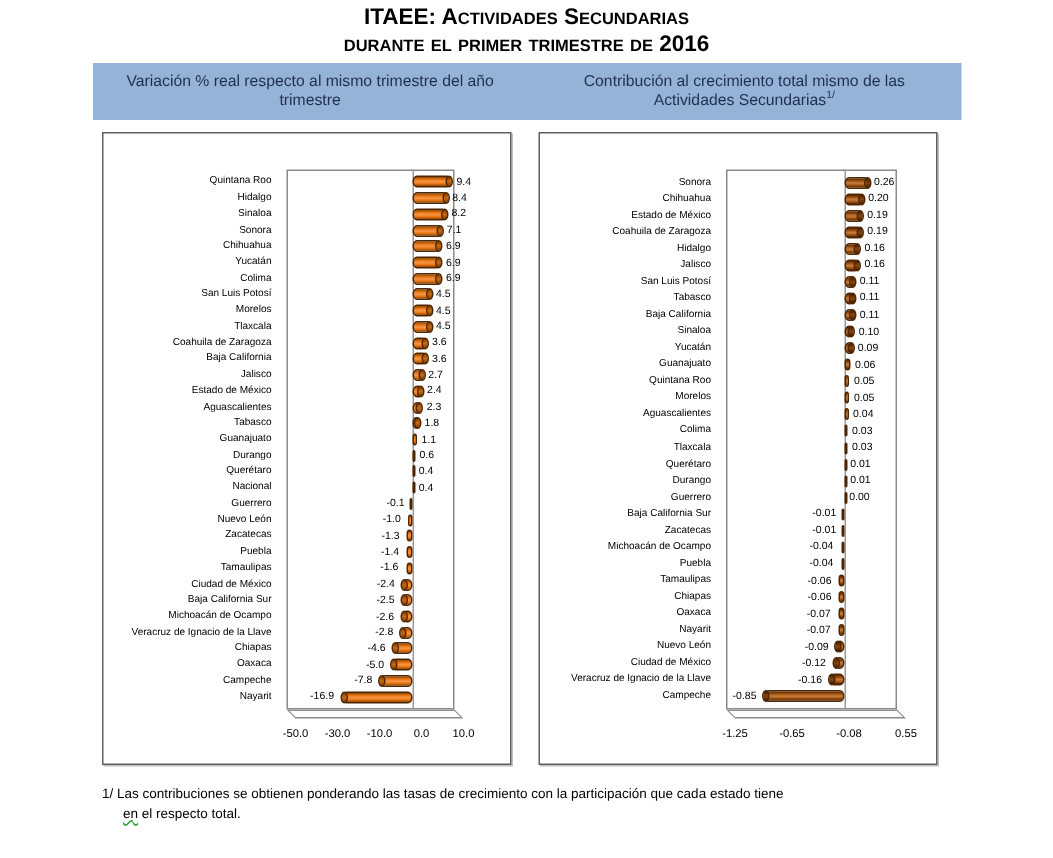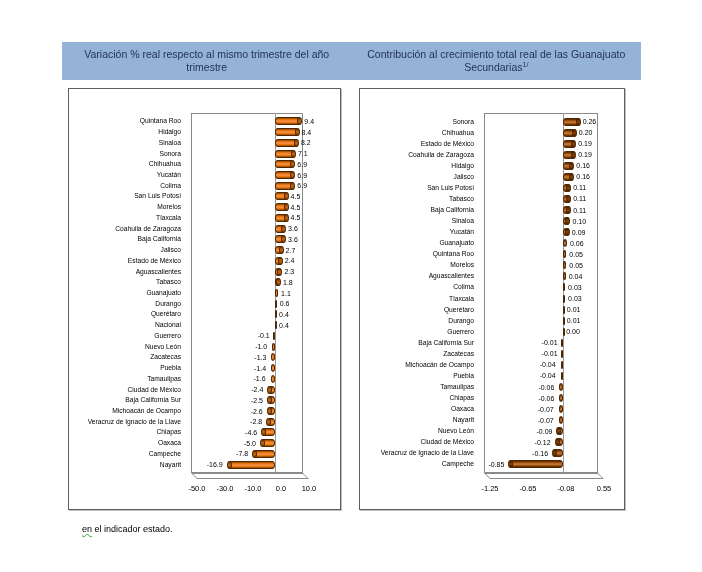--- a/index.html
+++ b/index.html
@@ -33,27 +33,31 @@
   .c2 .cap{background:linear-gradient(#3f1e02,#8a4509 50%,#3f1e02);}
   .footnote{position:absolute;left:68px;top:523px;width:575px;font-size:9px;line-height:13px;color:#000;}
   .fn-line2{padding-left:14px;}
   .fn-flag{text-decoration:underline wavy #2e9e3a 1px;}
 </style>
 </head>
 <body>
 
 <div class="page">
 
+  <div class="title">
+    <div>ITAEE: Actividades Secundarias</div>
+    <div>durante el primer trimestre de 2016</div>
+  </div>
 
   <div class="band">
     <div class="band-cell">
       <span>Variación % real respecto al mismo trimestre del año trimestre</span>
     </div>
     <div class="band-cell">
-      <span><span>Contribución al crecimiento total real de las Guanajuato Secundarias</span><sup>1/</sup></span>
+      <span><span>Contribución al crecimiento total mismo de las Actividades Secundarias</span><sup>1/</sup></span>
     </div>
   </div>
 
   <div class="chart-box c1" id="chart0">
       <div class="wall" style="left: 122px; top: 24px; width: 112px; height: 360px;"></div>
       <div class="floor" style="left: 122px; top: 384px; width: 112px;"></div>
       <div class="zero-line" style="left: 206px; top: 24px; height: 360px;"></div>
       <div class="cat" style="right: 159px; top: 28.3636px;">Quintana Roo</div>
       <div class="bar" style="top: 28.3636px; width: 26.32px; left: 206px;">
         <i class="cap" style="right: -2px;"></i>
@@ -337,16 +341,17 @@
         <i class="cap" style="left: -2px;"></i>
       </div>
       <div class="val" style="top: 370.969px; right: 119.667px;">-0.85</div>
       <div class="xtick" style="left: 130px; top: 395px;">-1.25</div>
       <div class="xtick" style="left: 168px; top: 395px;">-0.65</div>
       <div class="xtick" style="left: 206px; top: 395px;">-0.08</div>
       <div class="xtick" style="left: 244px; top: 395px;">0.55</div>
     </div>
 
   <div class="footnote">
-    <div class="fn-line2"><span class="fn-flag">en</span><span> el indicador estado.</span></div>
+    <div>1/ Las contribuciones se obtienen ponderando las tasas de crecimiento con la participación que cada estado tiene</div>
+    <div class="fn-line2"><span class="fn-flag">en</span><span> el respecto total.</span></div>
   </div>
 
 </div>
 
 </body></html>

